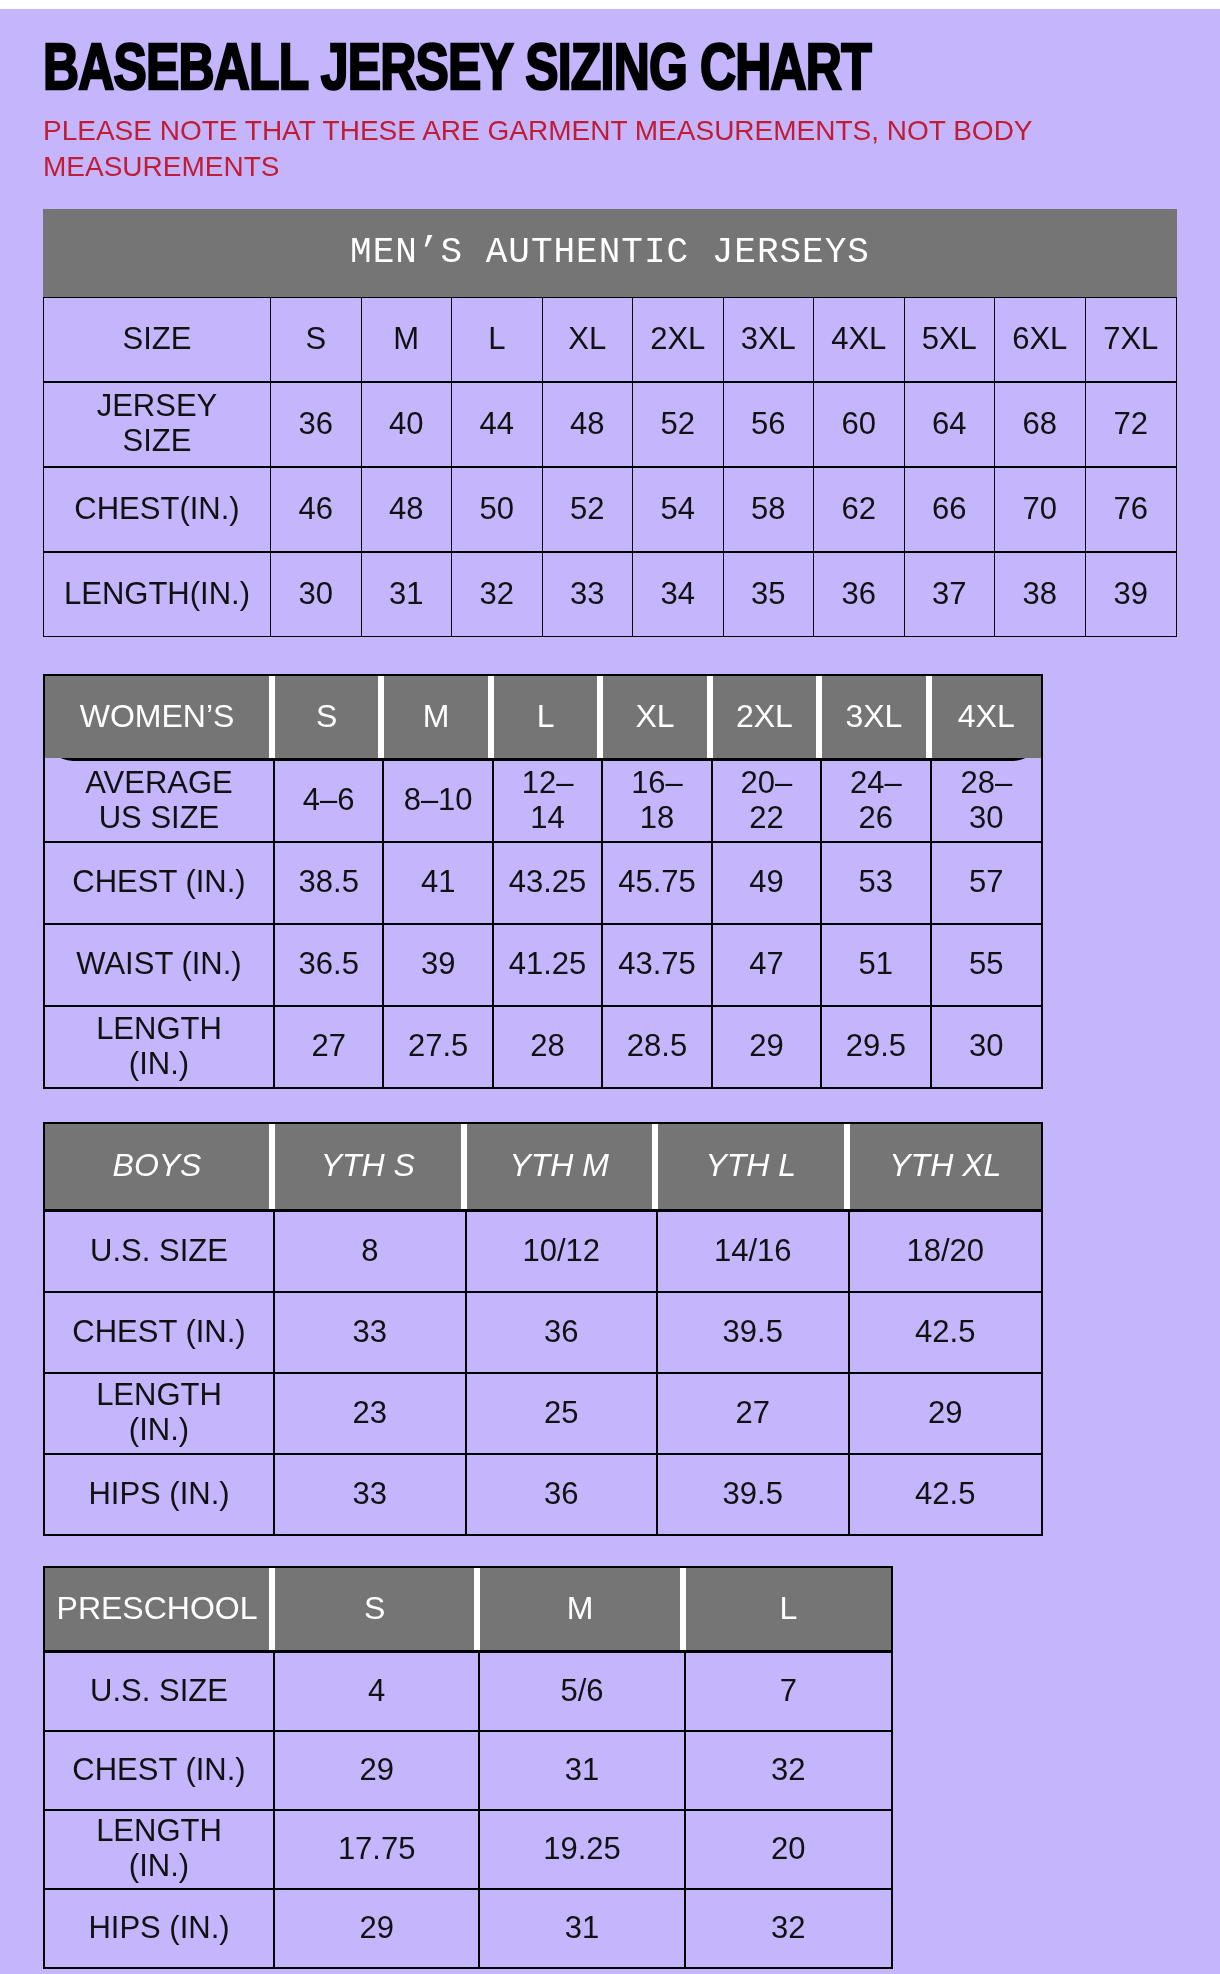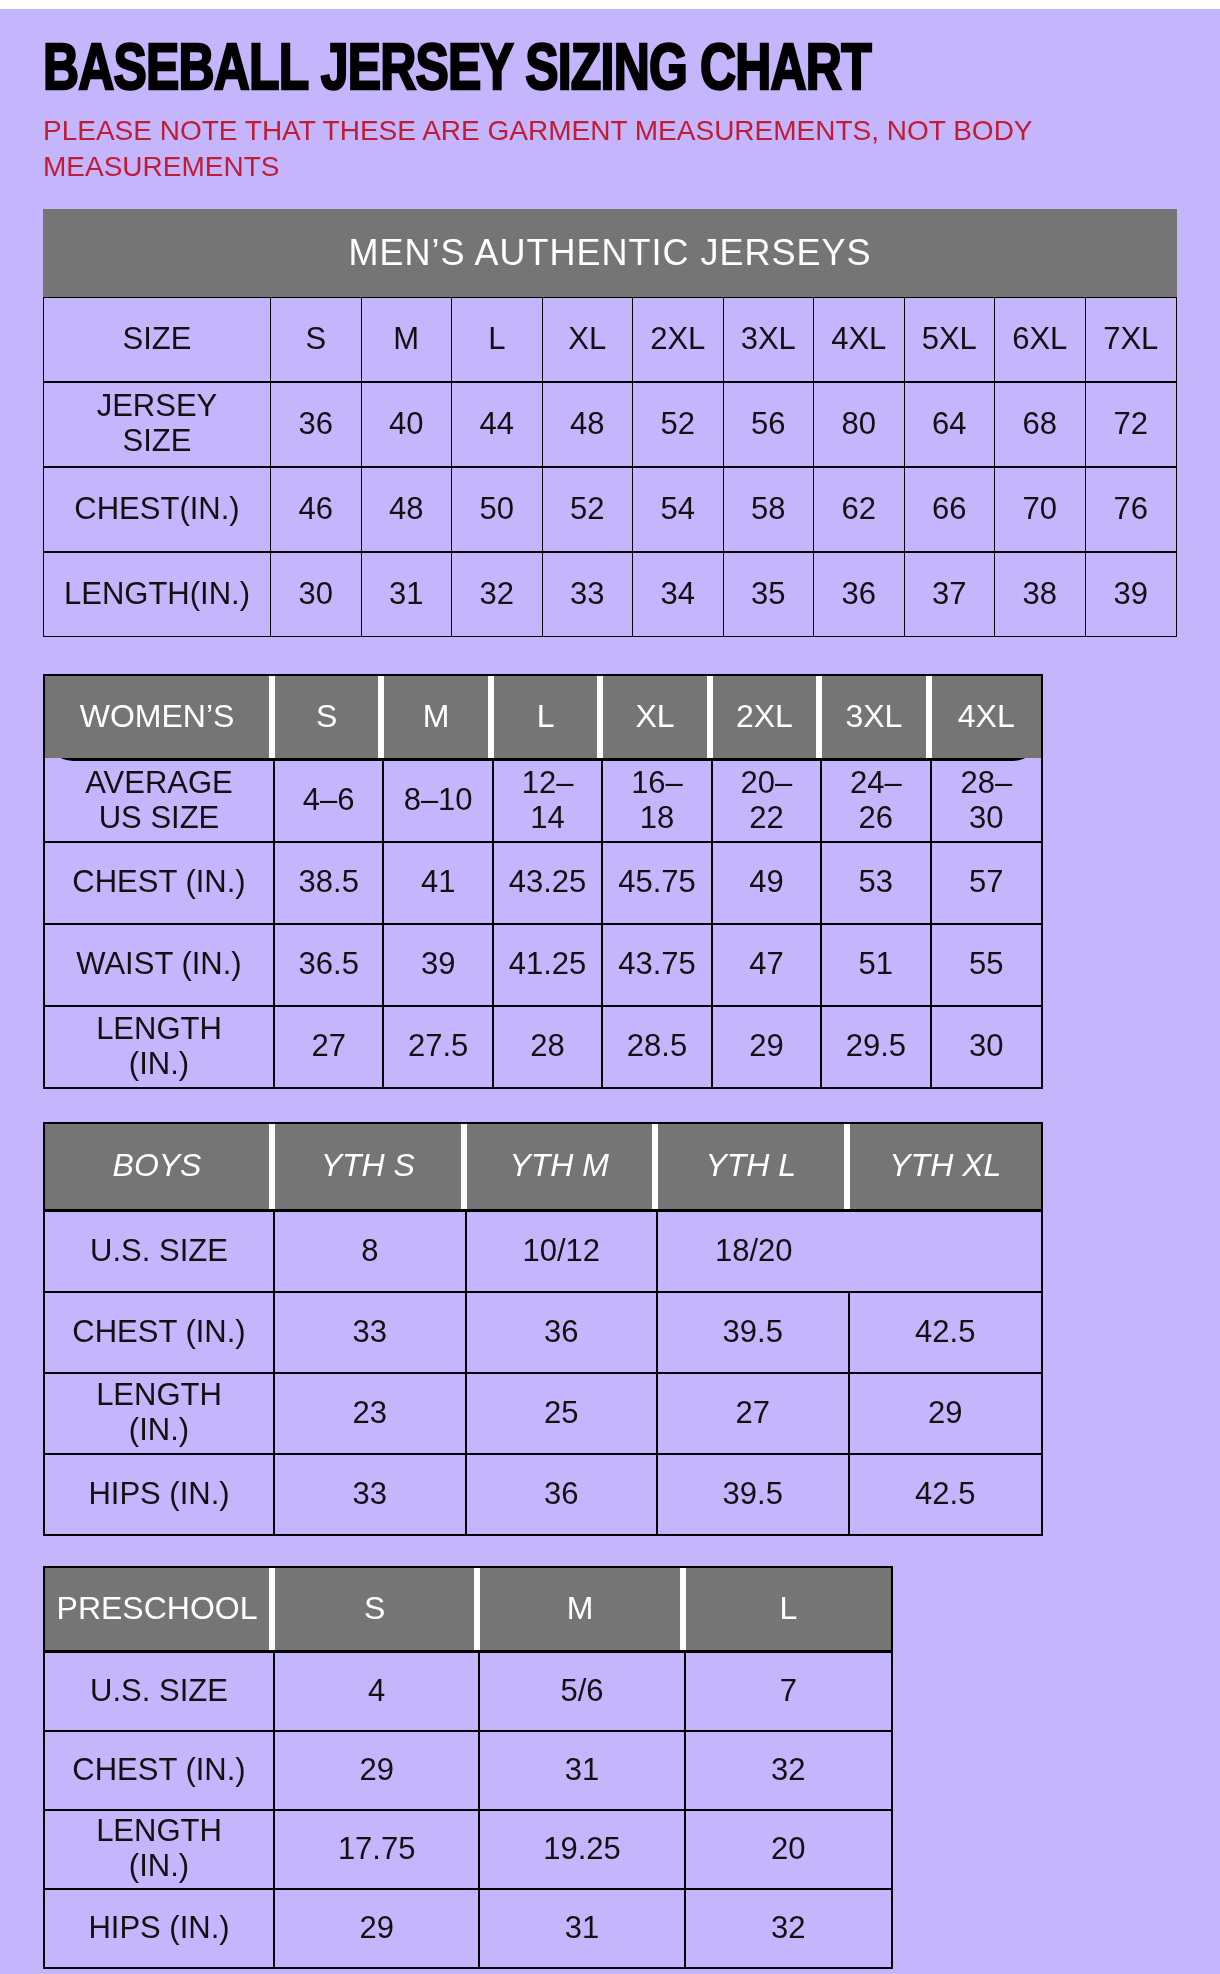--- a/index.html
+++ b/index.html
@@ -14,21 +14,21 @@
     transform:scaleX(0.78);transform-origin:0 50%;line-height:1.0;
   }
   .note{
     margin:0 0 24px 0;max-width:1015px;
     font-size:28px;line-height:1.28;color:#c01c33;font-weight:400;
   }
   .sz-section{margin:0;}
   .banner{
     height:88px;background:#757575;color:#ffffff;
     display:flex;align-items:center;justify-content:center;
-    font-size:36px;letter-spacing:1px;
+    font-size:36px;letter-spacing:1px;font-family:Liberation Mono, monospace;
   }
   .sz-body{border:2px solid #000;}
   .sz-row{display:grid;height:80px;border-bottom:2px solid #000;}
   .sz-row:last-child{border-bottom:none;}
   .cell{
     display:flex;align-items:center;justify-content:center;text-align:center;
     font-size:31px;color:#111;border-right:2px solid #000;line-height:1.12;
     box-sizing:border-box;padding:0 14px;
   }
   .cell:last-child{border-right:none;}
@@ -83,21 +83,21 @@
           <div class="cell value-cell">7XL</div>
         </div>
         <div class="sz-row">
           <div class="cell label-cell">JERSEY SIZE</div>
           <div class="cell value-cell">36</div>
           <div class="cell value-cell">40</div>
           <div class="cell value-cell">44</div>
           <div class="cell value-cell">48</div>
           <div class="cell value-cell">52</div>
           <div class="cell value-cell">56</div>
-          <div class="cell value-cell">80</div>
+          <div class="cell value-cell">60</div>
           <div class="cell value-cell">64</div>
           <div class="cell value-cell">68</div>
           <div class="cell value-cell">72</div>
         </div>
         <div class="sz-row">
           <div class="cell label-cell">CHEST(IN.)</div>
           <div class="cell value-cell">46</div>
           <div class="cell value-cell">48</div>
           <div class="cell value-cell">50</div>
           <div class="cell value-cell">52</div>
@@ -185,20 +185,21 @@
           <div class="cell head-cell label-cell">BOYS</div>
           <div class="cell head-cell">YTH S</div>
           <div class="cell head-cell">YTH M</div>
           <div class="cell head-cell">YTH L</div>
           <div class="cell head-cell">YTH XL</div>
         </div>
         <div class="sz-row">
           <div class="cell label-cell">U.S. SIZE</div>
           <div class="cell value-cell">8</div>
           <div class="cell value-cell">10/12</div>
+          <div class="cell value-cell">14/16</div>
           <div class="cell value-cell">18/20</div>
         </div>
         <div class="sz-row">
           <div class="cell label-cell">CHEST (IN.)</div>
           <div class="cell value-cell">33</div>
           <div class="cell value-cell">36</div>
           <div class="cell value-cell">39.5</div>
           <div class="cell value-cell">42.5</div>
         </div>
         <div class="sz-row">

